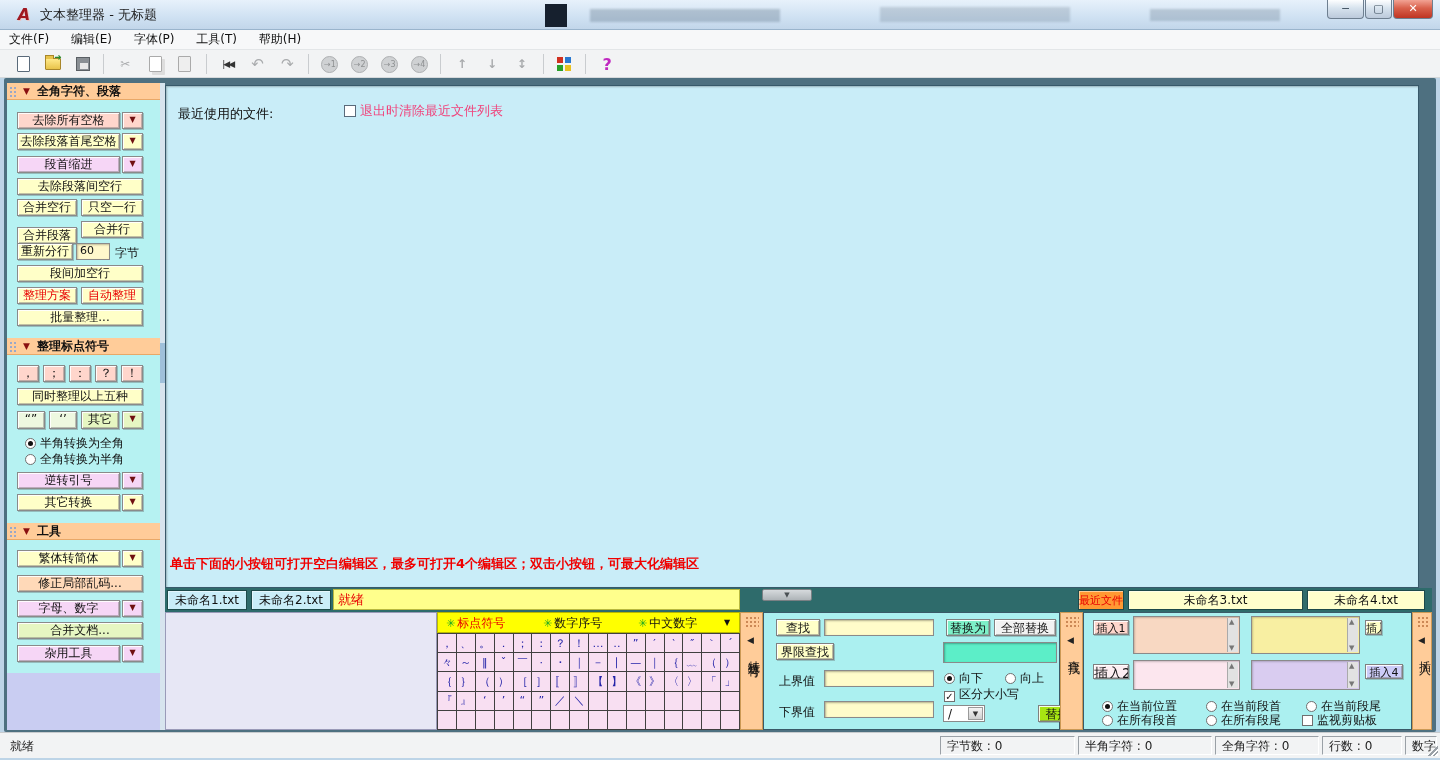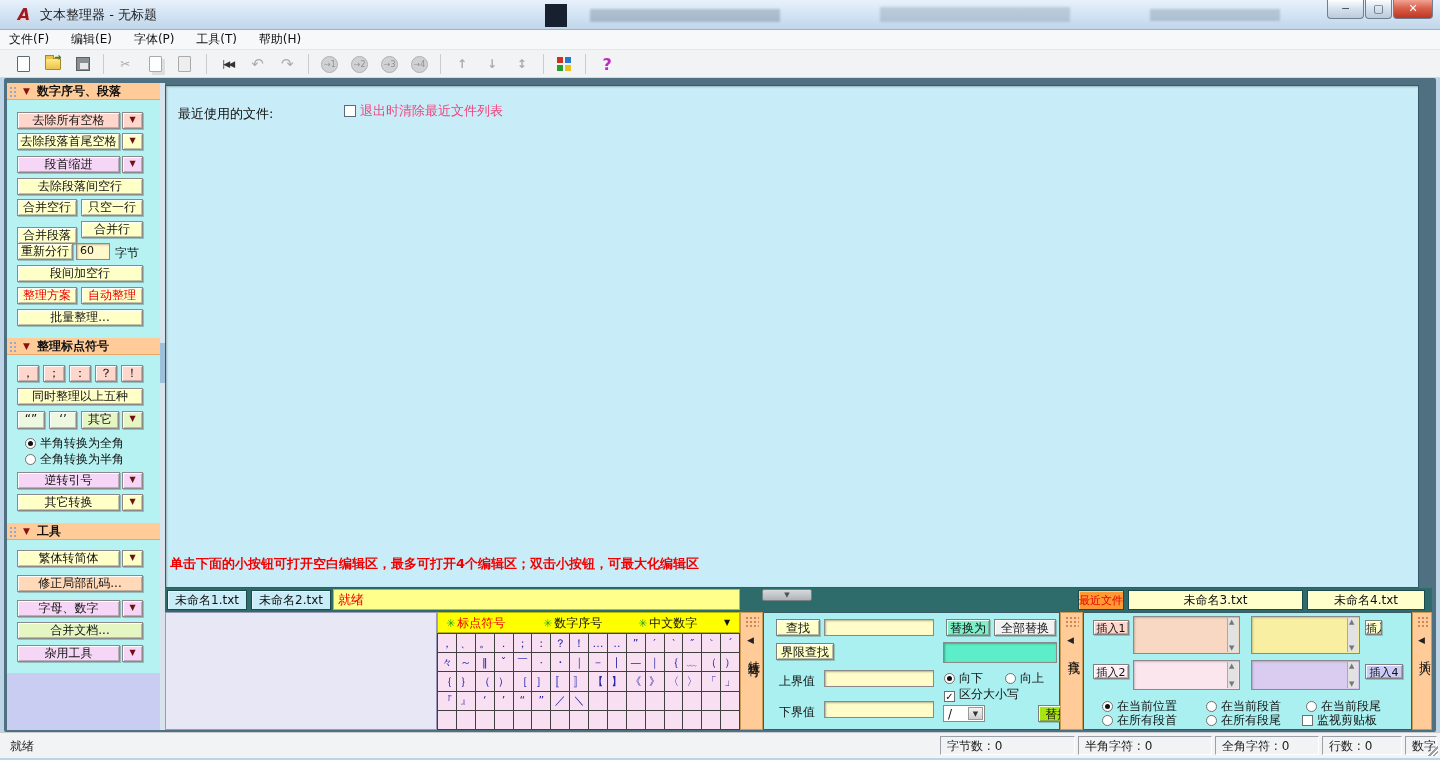--- a/index.html
+++ b/index.html
@@ -212,21 +212,21 @@
     <span class="tb icon-help">?</span>
   </div>
 
   <div id="frame"></div>
 
   <div id="sidebar">
 
     <div class="sec-head" style="top:0;">
       <span class="grip"></span>
       <span class="tri">▼</span>
-      <span class="txt">数字序号、段落</span>
+      <span class="txt">全角字符、段落</span>
     </div>
     <div class="sec-body" style="top:17px; height:238px;"></div>
     <div class="btn pink" style="left:10px; top:29px;  width:103px; height:17px;">去除所有空格</div>
     <div class="btn pink drop" style="left:115px; top:29px; width:21px; height:17px;">▼</div>
     <div class="btn yellow" style="left:10px; top:50px;  width:103px; height:17px;">去除段落首尾空格</div>
     <div class="btn yellow drop" style="left:115px; top:50px; width:21px; height:17px;">▼</div>
     <div class="btn violet" style="left:10px; top:73px;  width:103px; height:17px;">段首缩进</div>
     <div class="btn violet drop" style="left:115px; top:73px; width:21px; height:17px;">▼</div>
     <div class="btn yellow" style="left:10px; top:95px;  width:126px; height:17px;">去除段落间空行</div>
     <div class="btn yellow" style="left:10px; top:116px; width:60px;  height:17px;">合并空行</div>
@@ -428,21 +428,21 @@
 
     <div class="panel" style="left:918px; width:329px;">
       <div class="p-btn pink" style="left:9px; top:7px; width:36px; height:15px; font-size:11px;">插入1</div>
       <div class="mini-ta" style="left:49px; top:3px; width:107px; height:38px; background:#f8d8c2;">
           <span class="mini-sb"></span>
         </div>
       <div class="mini-ta" style="left:167px; top:3px; width:109px; height:38px; background:#f8efa2;">
           <span class="mini-sb"></span>
         </div>
       <div class="p-btn yellow" style="left:281px; top:7px; width:17px; height:15px; font-size:11px;">插入3</div>
-      <div class="p-btn" style="left:9px; top:51px; width:36px; height:15px; font-size:11px; background:#fceef2;">插入2</div>
+      <div class="p-btn" style="left:9px; top:51px; width:36px; height:15px; font-size:14px; background:#fceef2;">插入2</div>
       <div class="mini-ta" style="left:49px; top:47px; width:107px; height:30px; background:#fce6ee;">
           <span class="mini-sb"></span>
         </div>
       <div class="mini-ta" style="left:167px; top:47px; width:109px; height:30px; background:#d9ccf0;">
           <span class="mini-sb"></span>
         </div>
       <div class="p-btn" style="left:281px; top:51px; width:38px; height:15px; font-size:11px; background:#ccccf8;">插入4</div>
       <div class="radio sel" style="left:18px; top:87px;"><i></i><span>在当前位置</span></div>
       <div class="radio" style="left:122px; top:87px;"><i></i><span>在当前段首</span></div>
       <div class="radio" style="left:222px; top:87px;"><i></i><span>在当前段尾</span></div>

